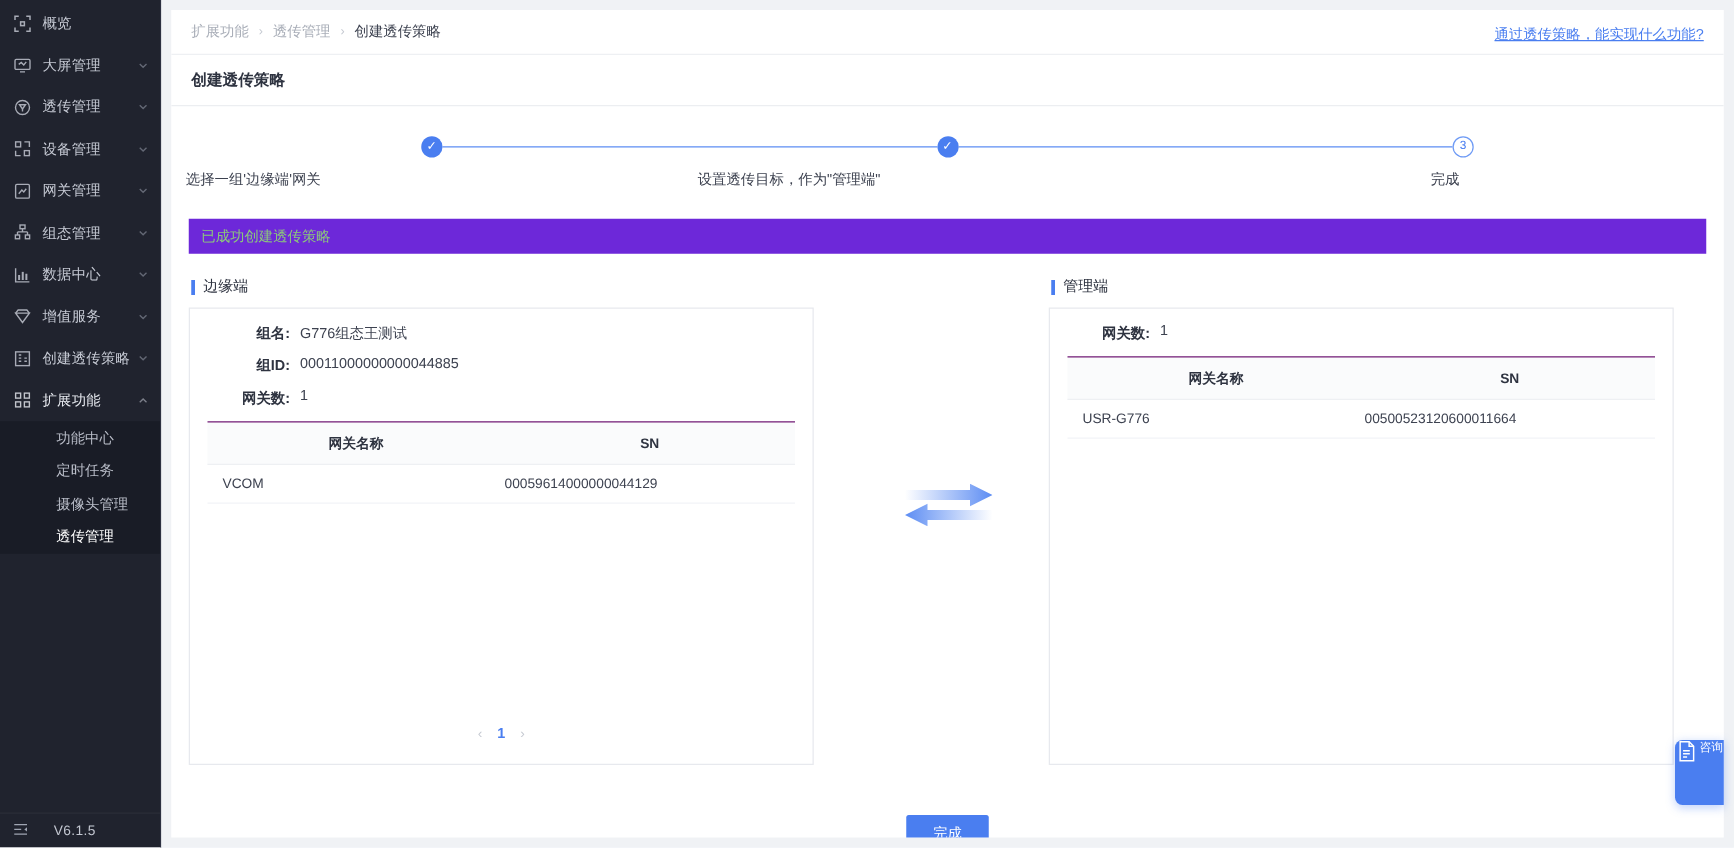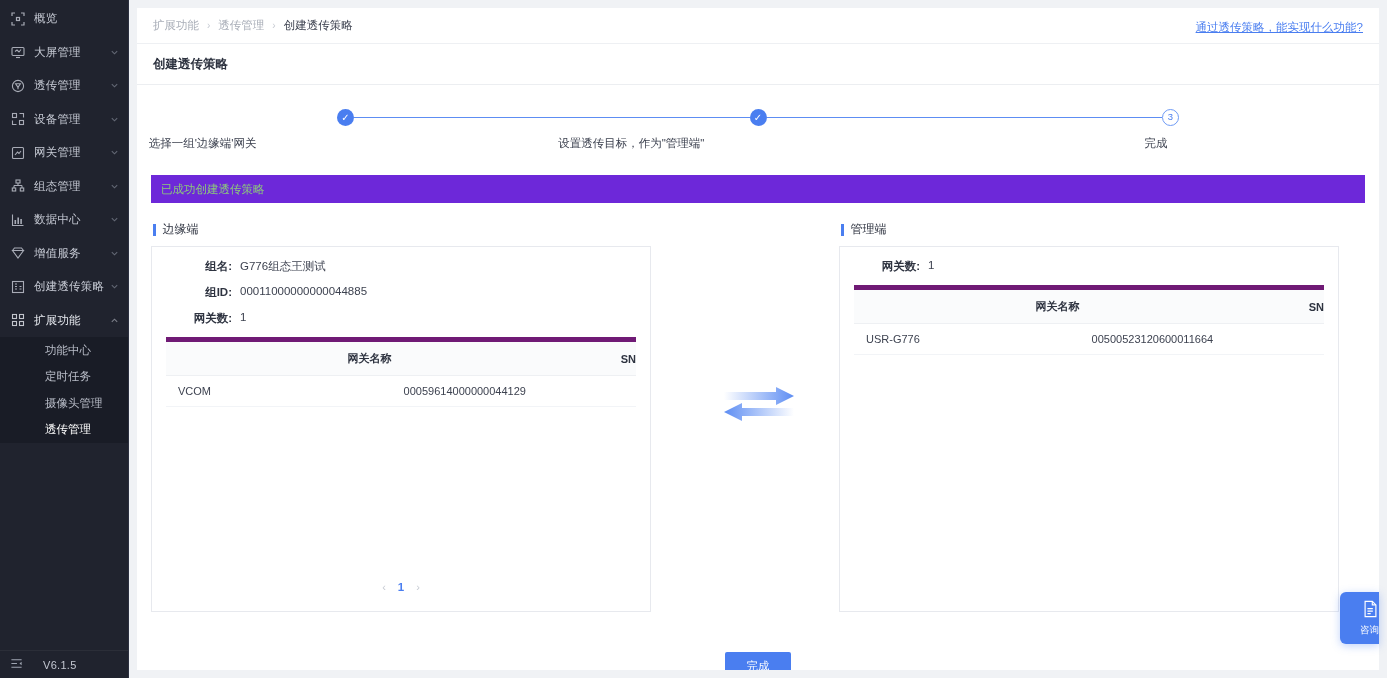--- a/index.html
+++ b/index.html
@@ -183,24 +183,24 @@
   .kv-key {
     width: 74px; flex: 0 0 74px;
     text-align: right; color: #2e3340; font-weight: bold;
     padding-right: 8px;
   }
   .kv-val { color: #3d4250; }
 
   .tbl { width: 100%; border-collapse: collapse; margin-top: 6px; }
   .tbl th {
     background: #fafbfc;
-    text-align: right;
+    text-align: center;
     font-size: 11px; font-weight: bold; color: #2e3340;
     padding: 9px 0 9px 12px;
-    border-top: 5px solid #701a75;
+    border-top: 1px solid #701a75;
     border-bottom: 1px solid #eef0f3;
   }
   .tbl td {
     font-size: 11px; color: #3d4250;
     padding: 9px 0 9px 12px;
     border-bottom: 1px solid #f2f4f7;
   }
   .col-name { width: 48%; }
 
   .pager {
@@ -233,22 +233,22 @@
     display: flex; align-items: center; justify-content: center;
   }
 
   
   .consult {
     position: absolute; right: 8px; top: 592px;
     width: 39px; height: 52px;
     background: #4a7ef0;
     border-radius: 6px 0 0 6px;
     color: #fff;
-    display: flex; flex-direction: column;
-    align-items: flex-end; justify-content: center;
+    display: flex; 
+    align-items: flex-start; justify-content: center;
     cursor: pointer;
     gap: 2px;
     box-shadow: 0 2px 8px rgba(74,126,240,.35);
   }
   .consult .c-lab { font-size: 9.5px; }
 </style>
 </head>
 <body>
 
 <div class="app">

